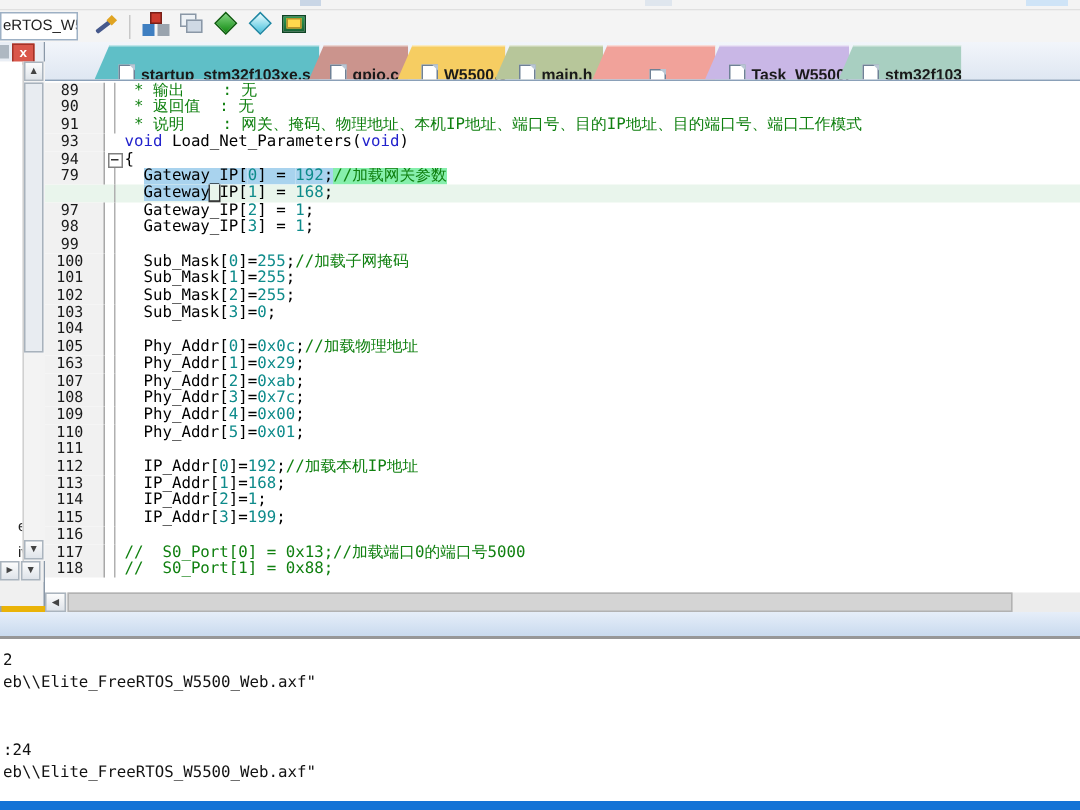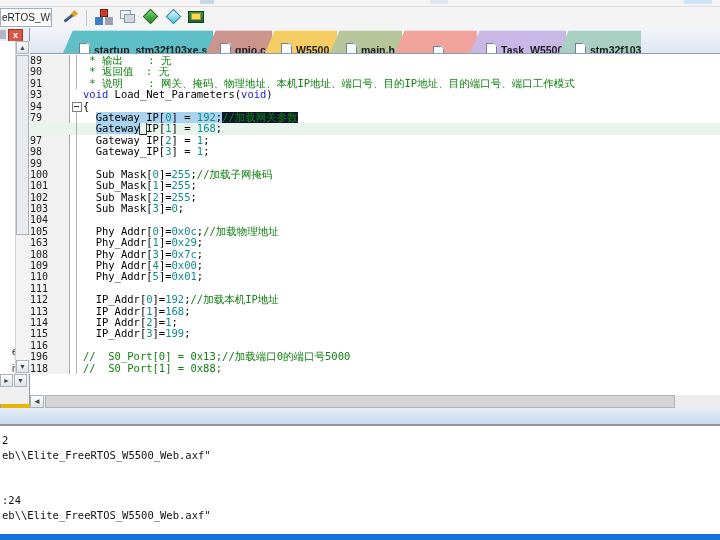--- a/index.html
+++ b/index.html
@@ -50,37 +50,37 @@
        margin-left:-7px;padding:16px 8px 0 16px;box-shadow:inset 0 1px 0 rgba(255,255,255,.6);}
   .tab .doc{width:9px;height:11px;background:#fff;border:1px solid #6f8196;margin-right:4px;position:relative;flex:none;}
   .tab .doc::after{content:"";position:absolute;right:-1px;top:-1px;width:0;height:0;border-left:4px solid transparent;border-top:4px solid #b9c6d4;}
   .tab .lbl{font-size:10.5px;font-weight:bold;color:#1a1a1a;white-space:nowrap;}
   .tab.active{height:26px;z-index:5;box-shadow:inset 0 1px 0 rgba(255,255,255,.9);}
   .tab.active .lbl{text-decoration:underline;}
 
   #code-area{position:absolute;left:0;top:27px;width:690px;height:340px;background:#fff;overflow:hidden;
        font-family:"DejaVu Sans Mono","Liberation Mono",monospace;font-size:10.5px;}
   .cl{display:flex;height:11.4px;line-height:11.4px;white-space:pre;}
-  .cl .lnum{width:40px;flex:none;background:#f1f1f1;color:#1a1a1a;text-align:left;padding-right:6px;box-sizing:border-box;
+  .cl .lnum{width:40px;flex:none;background:#f1f1f1;color:#1a1a1a;text-align:center;padding-right:6px;box-sizing:border-box;
        border-right:1px solid #a8a8a8;font-size:10px;}
   .cl .fold{width:13px;flex:none;position:relative;}
   .cl .code{flex:1;overflow:hidden;}
   .cl.cur{background:#e9f5ec;}
   .cl.cur .lnum{background:#f1f1f1;margin-top:20px;}
   .fold .fl{position:absolute;left:6px;top:0;width:1px;height:100%;background:#b0b0b0;}
   .fold .fe{position:absolute;left:6px;top:0;width:4px;height:55%;border-left:1px solid #b0b0b0;border-bottom:1px solid #b0b0b0;}
   .fold .fb{position:absolute;left:2px;top:1px;width:8px;height:8px;border:1px solid #808080;background:#fff;}
   .fold .fb::after{content:"";position:absolute;left:1px;top:3px;width:5px;height:1px;background:#303030;}
   .sg-p{color:#000;}
   .sg-k{color:#2222cc;}
   .sg-n{color:#0e8b8b;}
   .sg-c{color:#108010;}
   .sg-ps{color:#000;background:#a9d3ee;}
   .sg-ns{color:#0e8b8b;background:#a9d3ee;}
-  .sg-cs{color:#108010;background:#0f172a;}
+  .sg-cs{color:#108010;background:#86efac;}
   .sg-ct{color:#000;border:1px solid #3a3a3a;margin:0 -1px;}
 
   #editor-hscroll{position:absolute;left:0;top:367px;width:690px;height:13px;background:#ececec;}
   #editor-hscroll .larr{position:absolute;left:0;top:0;width:14px;height:13px;background:linear-gradient(#fcfcfc,#dfe4ea);
        border:1px solid #aab4be;box-sizing:border-box;font-size:8px;color:#444;text-align:center;line-height:11px;}
   #editor-hscroll .thumb{position:absolute;left:15px;top:0;width:630px;height:13px;background:#d4d4d4;border:1px solid #b2b2b2;box-sizing:border-box;}
 
   
   #mdi-band{left:0;top:408px;width:720px;height:16px;background:linear-gradient(#e6eef9,#c9daee);}
   #output-sep{left:0;top:424px;width:720px;height:3px;background:#fff;border-top:2px solid #979797;}
@@ -171,30 +171,31 @@
       <div class="cl"><span class="lnum">97</span><span class="fold"><i class="fl"></i></span><span class="code"><span class="sg-p">  Gateway_IP[</span><span class="sg-n">2</span><span class="sg-p">] = </span><span class="sg-n">1</span><span class="sg-p">;</span></span></div>
       <div class="cl"><span class="lnum">98</span><span class="fold"><i class="fl"></i></span><span class="code"><span class="sg-p">  Gateway_IP[</span><span class="sg-n">3</span><span class="sg-p">] = </span><span class="sg-n">1</span><span class="sg-p">;</span></span></div>
       <div class="cl"><span class="lnum">99</span><span class="fold"><i class="fl"></i></span><span class="code"></span></div>
       <div class="cl"><span class="lnum">100</span><span class="fold"><i class="fl"></i></span><span class="code"><span class="sg-p">  Sub_Mask[</span><span class="sg-n">0</span><span class="sg-p">]=</span><span class="sg-n">255</span><span class="sg-p">;</span><span class="sg-c">//加载子网掩码</span></span></div>
       <div class="cl"><span class="lnum">101</span><span class="fold"><i class="fl"></i></span><span class="code"><span class="sg-p">  Sub_Mask[</span><span class="sg-n">1</span><span class="sg-p">]=</span><span class="sg-n">255</span><span class="sg-p">;</span></span></div>
       <div class="cl"><span class="lnum">102</span><span class="fold"><i class="fl"></i></span><span class="code"><span class="sg-p">  Sub_Mask[</span><span class="sg-n">2</span><span class="sg-p">]=</span><span class="sg-n">255</span><span class="sg-p">;</span></span></div>
       <div class="cl"><span class="lnum">103</span><span class="fold"><i class="fl"></i></span><span class="code"><span class="sg-p">  Sub_Mask[</span><span class="sg-n">3</span><span class="sg-p">]=</span><span class="sg-n">0</span><span class="sg-p">;</span></span></div>
       <div class="cl"><span class="lnum">104</span><span class="fold"><i class="fl"></i></span><span class="code"></span></div>
       <div class="cl"><span class="lnum">105</span><span class="fold"><i class="fl"></i></span><span class="code"><span class="sg-p">  Phy_Addr[</span><span class="sg-n">0</span><span class="sg-p">]=</span><span class="sg-n">0x0c</span><span class="sg-p">;</span><span class="sg-c">//加载物理地址</span></span></div>
       <div class="cl"><span class="lnum">163</span><span class="fold"><i class="fl"></i></span><span class="code"><span class="sg-p">  Phy_Addr[</span><span class="sg-n">1</span><span class="sg-p">]=</span><span class="sg-n">0x29</span><span class="sg-p">;</span></span></div>
+      <div class="cl"><span class="lnum">107</span><span class="fold"><i class="fl"></i></span><span class="code"><span class="sg-p">  Phy_Addr[</span><span class="sg-n">2</span><span class="sg-p">]=</span><span class="sg-n">0xab</span><span class="sg-p">;</span></span></div>
       <div class="cl"><span class="lnum">108</span><span class="fold"><i class="fl"></i></span><span class="code"><span class="sg-p">  Phy_Addr[</span><span class="sg-n">3</span><span class="sg-p">]=</span><span class="sg-n">0x7c</span><span class="sg-p">;</span></span></div>
       <div class="cl"><span class="lnum">109</span><span class="fold"><i class="fl"></i></span><span class="code"><span class="sg-p">  Phy_Addr[</span><span class="sg-n">4</span><span class="sg-p">]=</span><span class="sg-n">0x00</span><span class="sg-p">;</span></span></div>
       <div class="cl"><span class="lnum">110</span><span class="fold"><i class="fl"></i></span><span class="code"><span class="sg-p">  Phy_Addr[</span><span class="sg-n">5</span><span class="sg-p">]=</span><span class="sg-n">0x01</span><span class="sg-p">;</span></span></div>
       <div class="cl"><span class="lnum">111</span><span class="fold"><i class="fl"></i></span><span class="code"></span></div>
       <div class="cl"><span class="lnum">112</span><span class="fold"><i class="fl"></i></span><span class="code"><span class="sg-p">  IP_Addr[</span><span class="sg-n">0</span><span class="sg-p">]=</span><span class="sg-n">192</span><span class="sg-p">;</span><span class="sg-c">//加载本机IP地址</span></span></div>
       <div class="cl"><span class="lnum">113</span><span class="fold"><i class="fl"></i></span><span class="code"><span class="sg-p">  IP_Addr[</span><span class="sg-n">1</span><span class="sg-p">]=</span><span class="sg-n">168</span><span class="sg-p">;</span></span></div>
       <div class="cl"><span class="lnum">114</span><span class="fold"><i class="fl"></i></span><span class="code"><span class="sg-p">  IP_Addr[</span><span class="sg-n">2</span><span class="sg-p">]=</span><span class="sg-n">1</span><span class="sg-p">;</span></span></div>
       <div class="cl"><span class="lnum">115</span><span class="fold"><i class="fl"></i></span><span class="code"><span class="sg-p">  IP_Addr[</span><span class="sg-n">3</span><span class="sg-p">]=</span><span class="sg-n">199</span><span class="sg-p">;</span></span></div>
       <div class="cl"><span class="lnum">116</span><span class="fold"><i class="fl"></i></span><span class="code"></span></div>
-      <div class="cl"><span class="lnum">196</span><span class="fold"><i class="fl"></i></span><span class="code"><span class="sg-c">//  S0_Port[0] = 0x13;//加载端口0的端口号5000</span></span></div>
+      <div class="cl"><span class="lnum">117</span><span class="fold"><i class="fl"></i></span><span class="code"><span class="sg-c">//  S0_Port[0] = 0x13;//加载端口0的端口号5000</span></span></div>
       <div class="cl"><span class="lnum">118</span><span class="fold"><i class="fl"></i></span><span class="code"><span class="sg-c">//  S0_Port[1] = 0x88;</span></span></div>
     </div>
   <div id="editor-hscroll">
     <span class="larr">◄</span>
     <span class="thumb"></span>
   </div>
 </div>
 
 <div class="abs" id="mdi-band"></div>
 <div class="abs" id="output-sep"></div>

